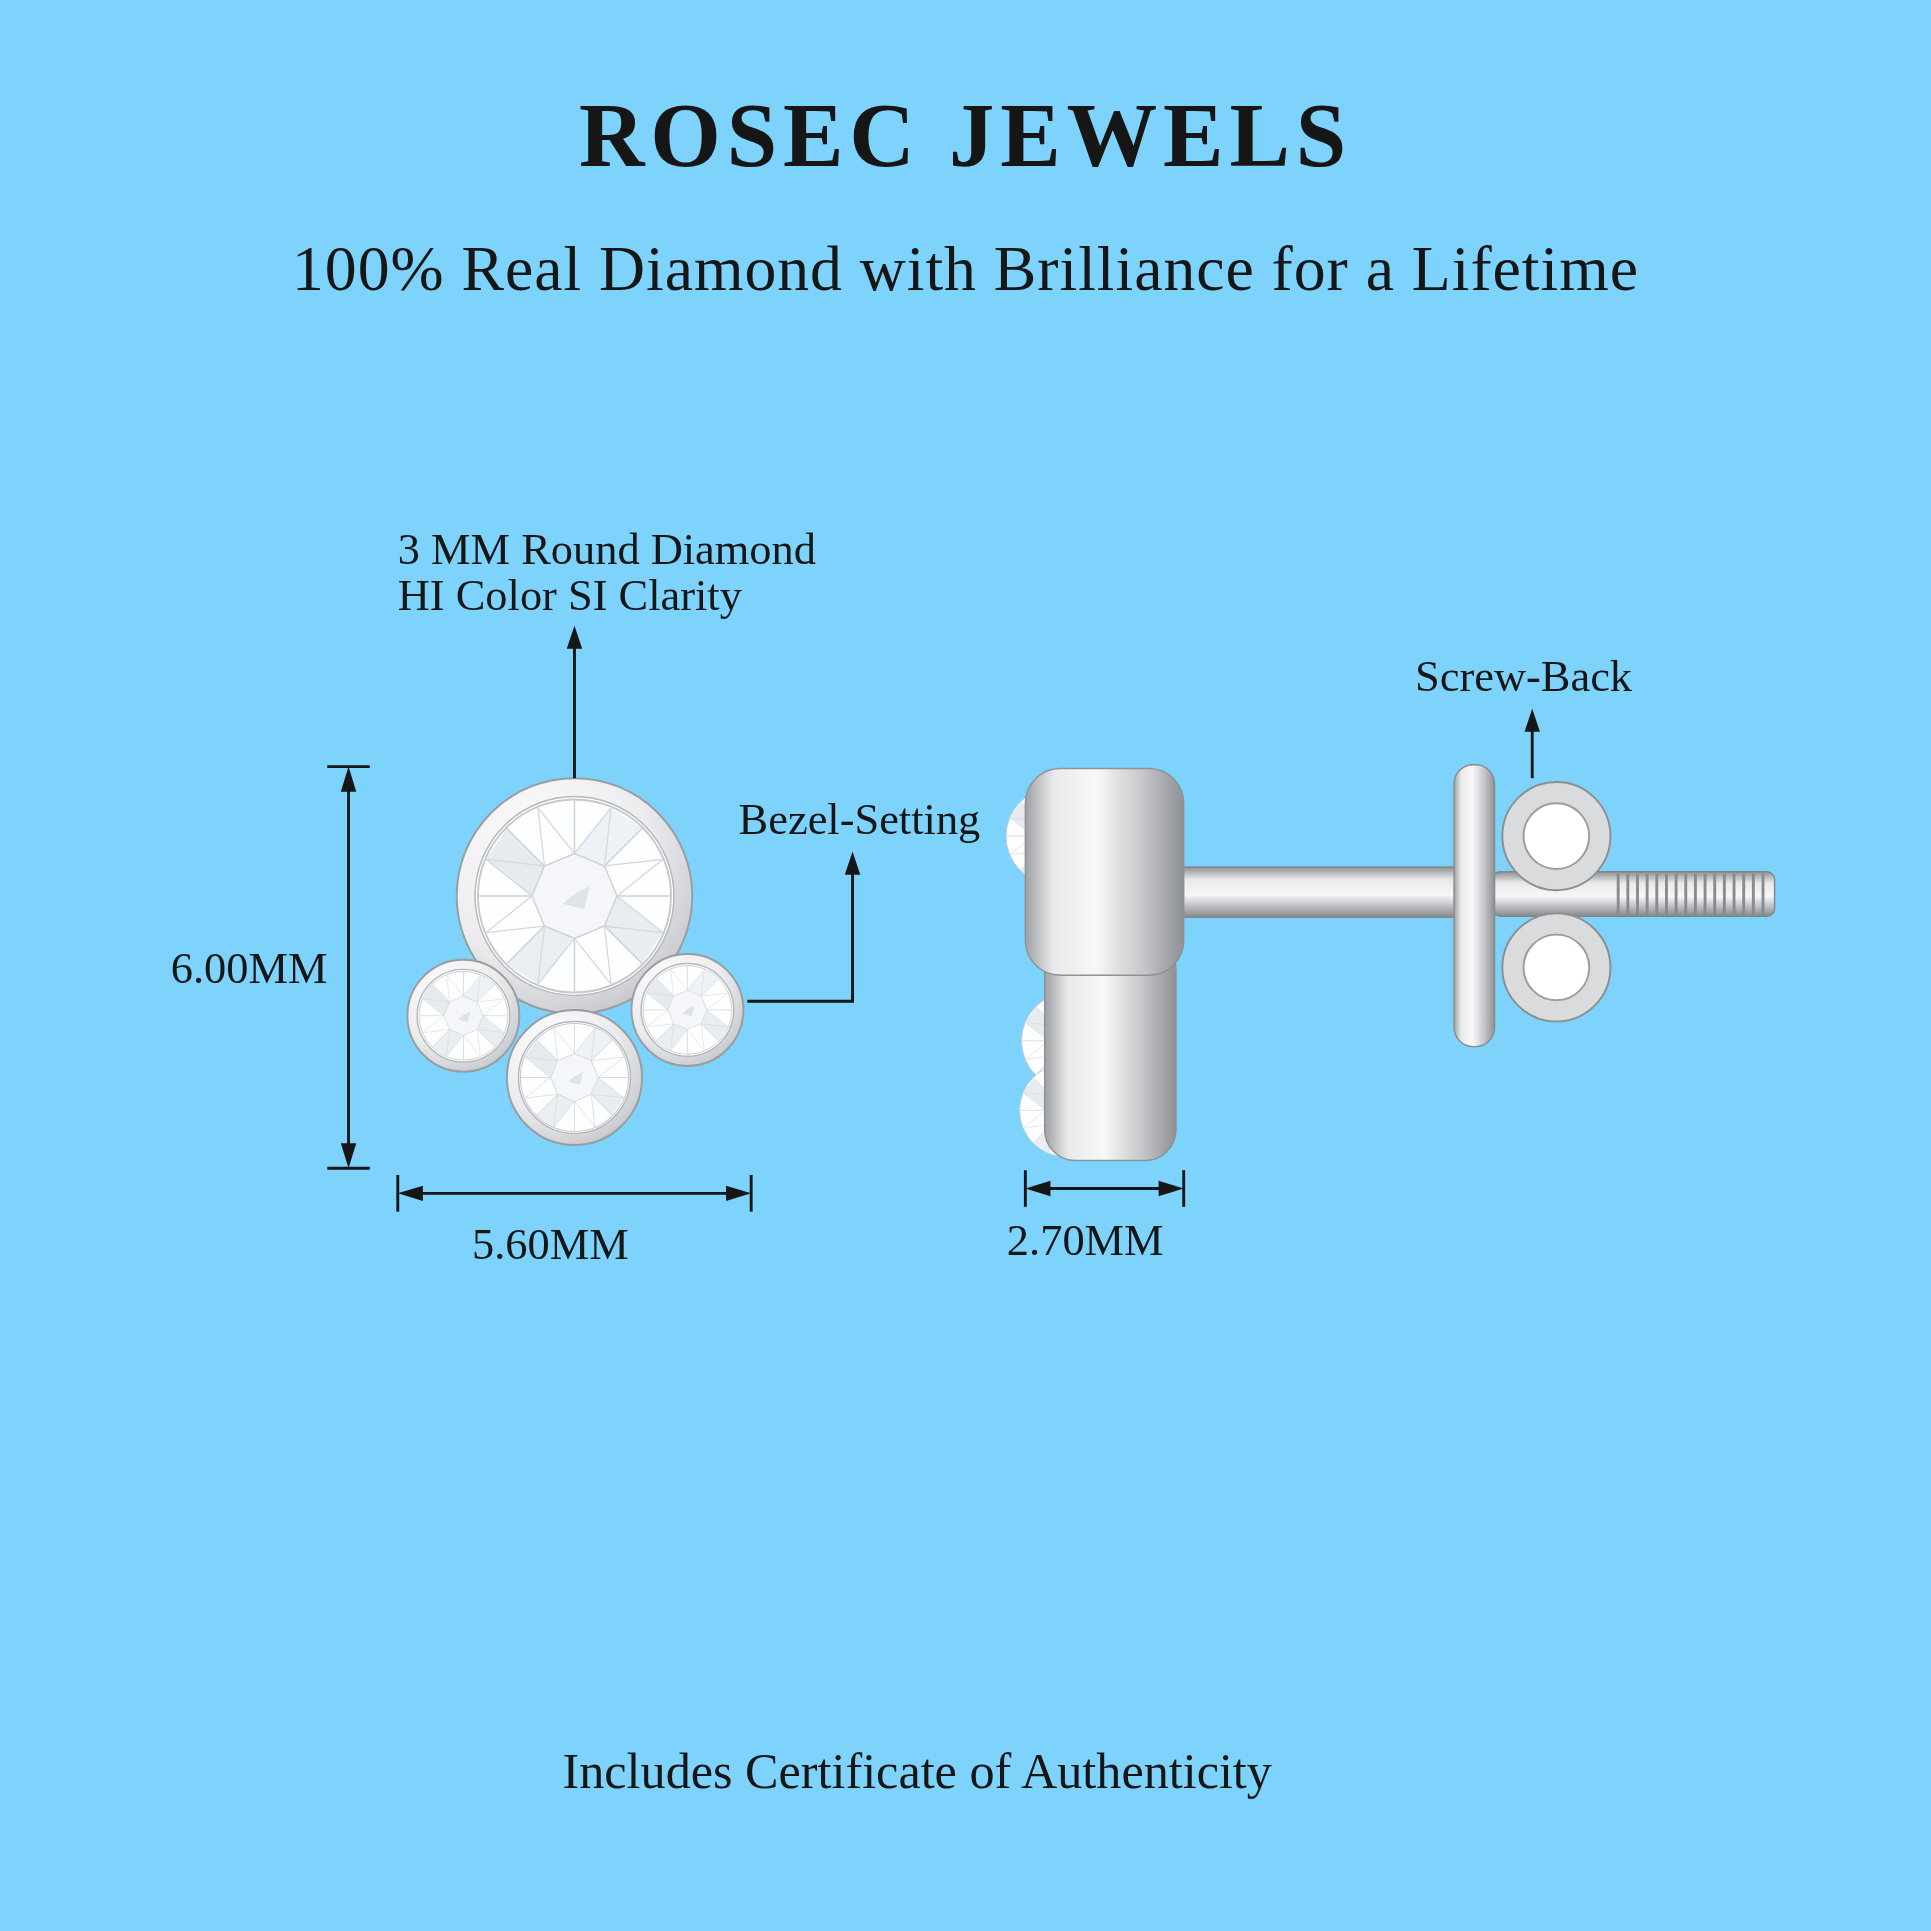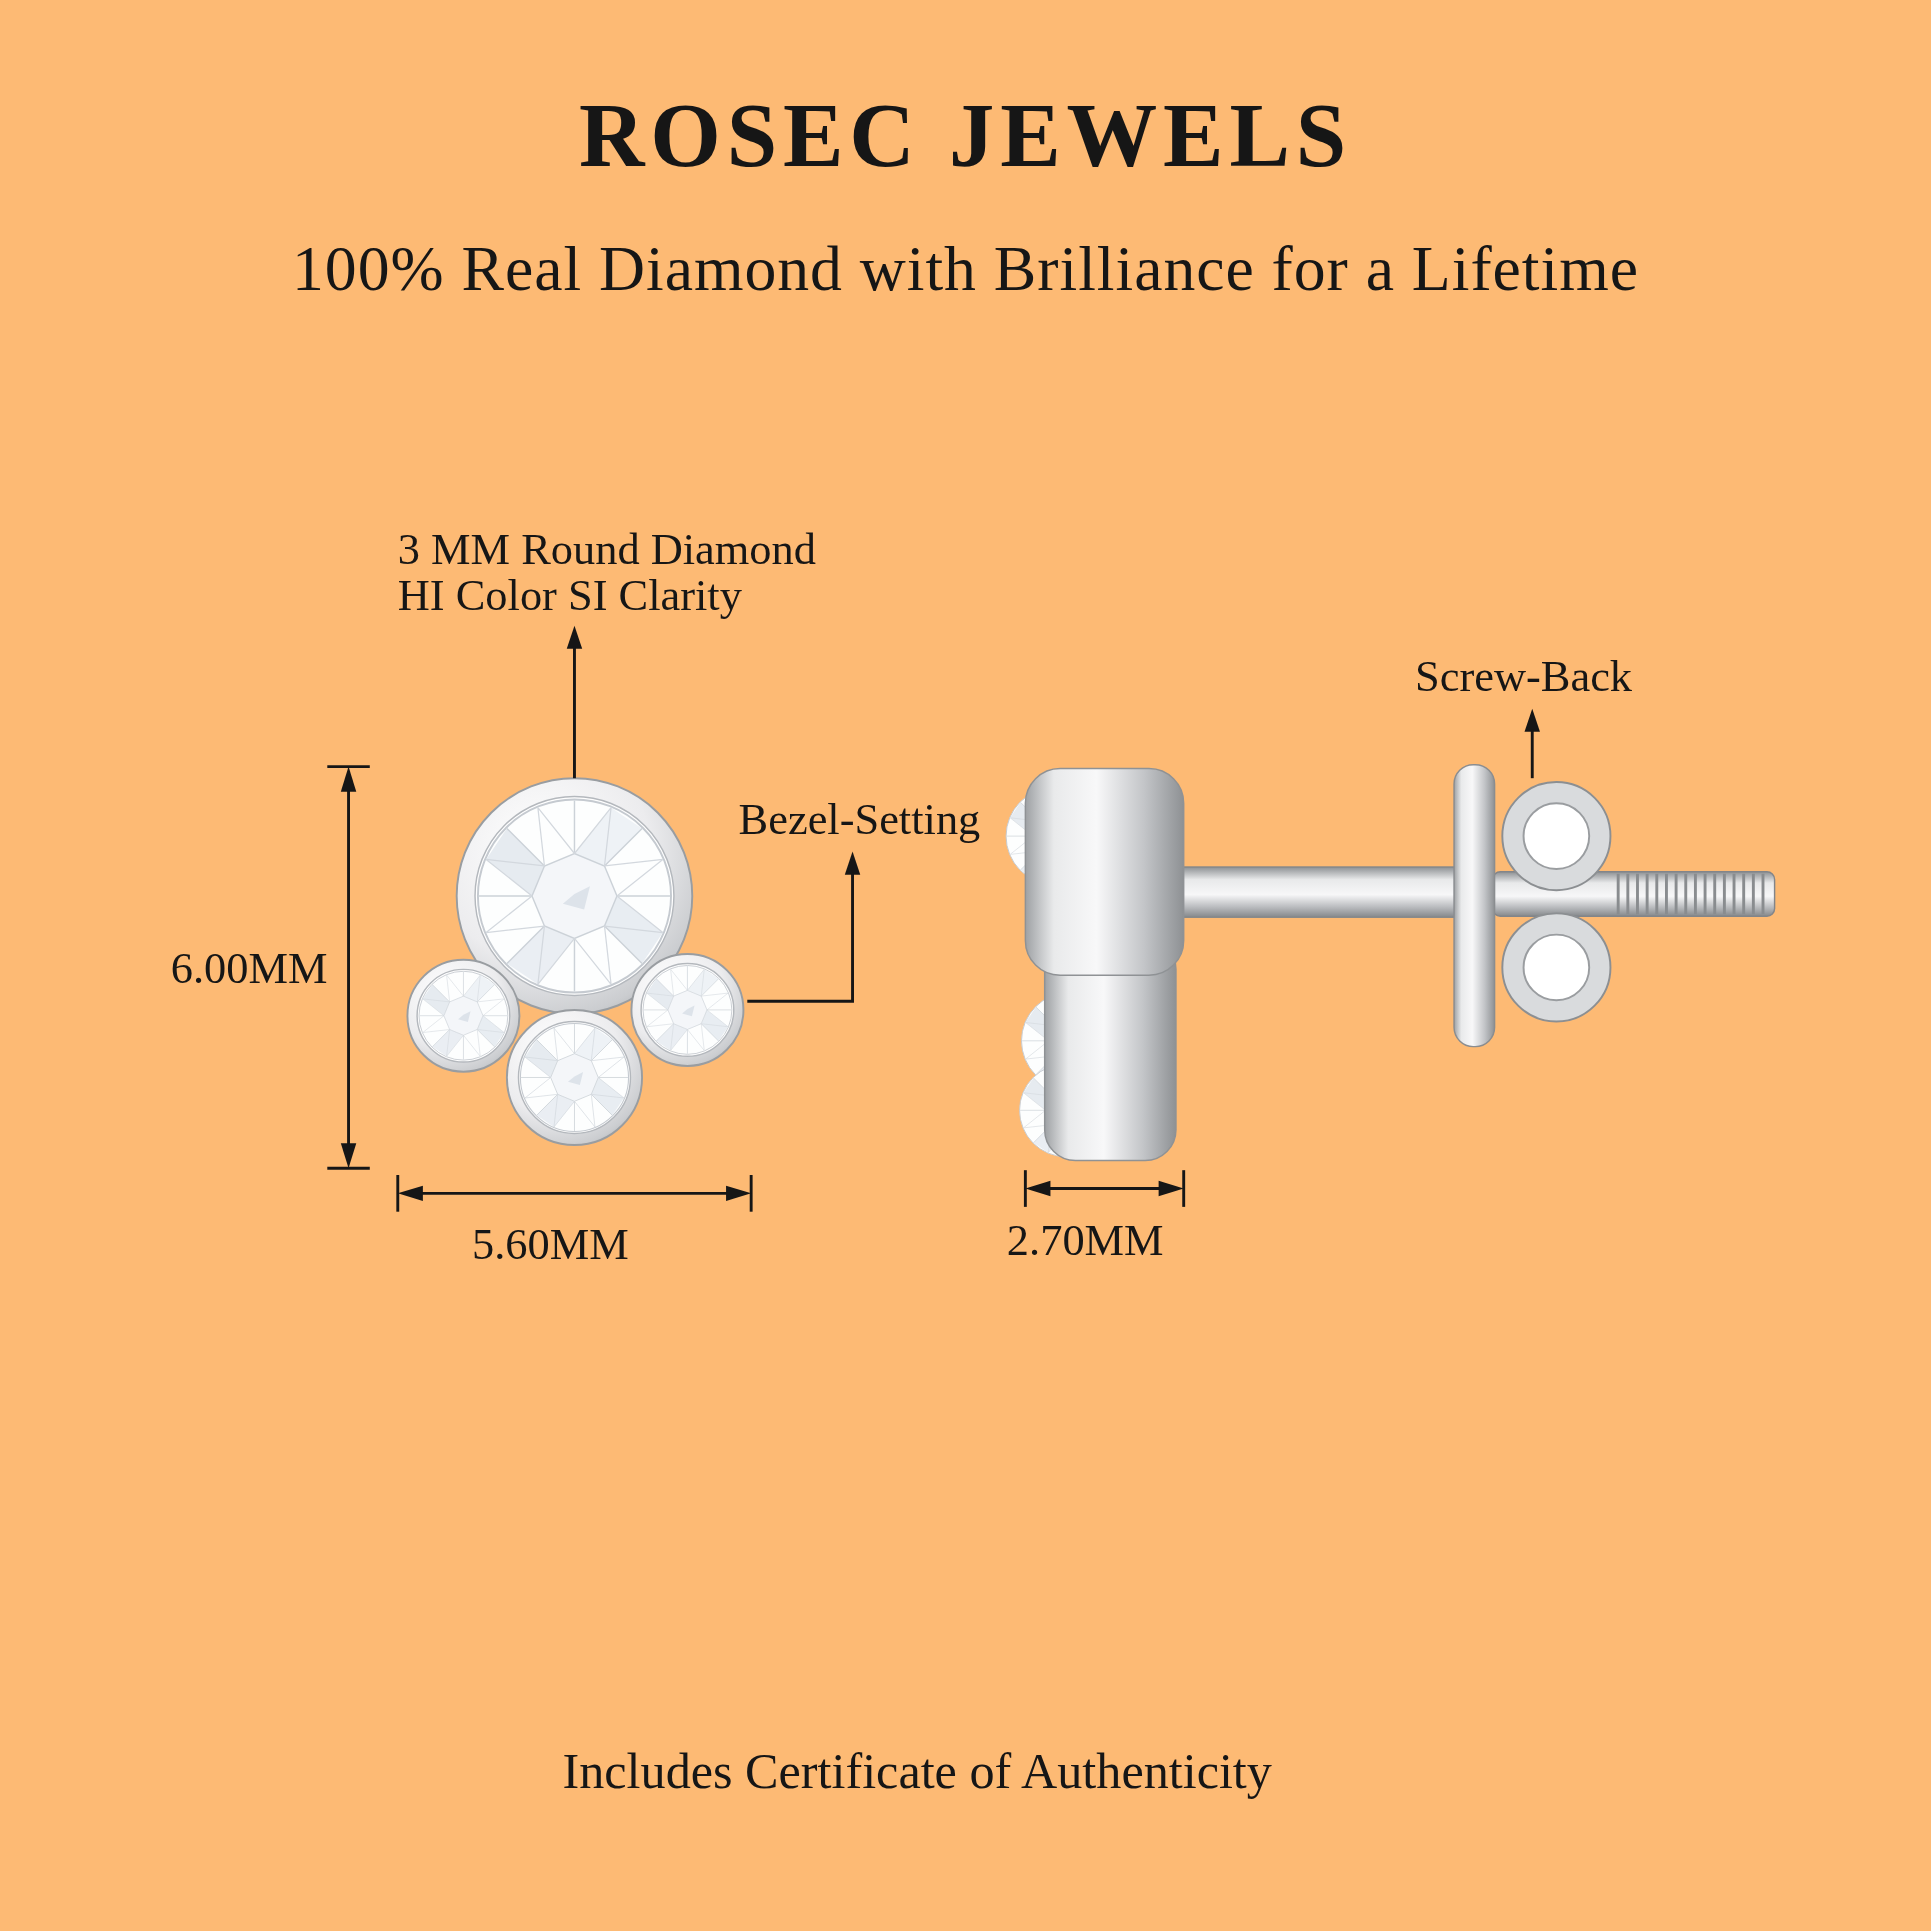--- a/index.html
+++ b/index.html
@@ -1,16 +1,16 @@
 <!DOCTYPE html>
 <html><head>
 <meta charset="utf-8">
 <style>
   html,body{margin:0;padding:0;background:#ffffff;}
-  .page{width:1931px;height:1931px;background:#fdba74;position:relative;
+  .page{width:1931px;height:1931px;background:#7dd3fc;position:relative;
         font-family:"Liberation Serif", serif;}
   svg{display:block;}
   text{fill:#161616;}
   .brand-title{font-size:94px;font-weight:700;letter-spacing:6px;}
   .tagline{font-size:66px;letter-spacing:1px;}
   .callout-label{font-size:46px;}
   .dim-label{font-size:46px;}
   .footer-note{font-size:52px;}
 </style>
 </head>

